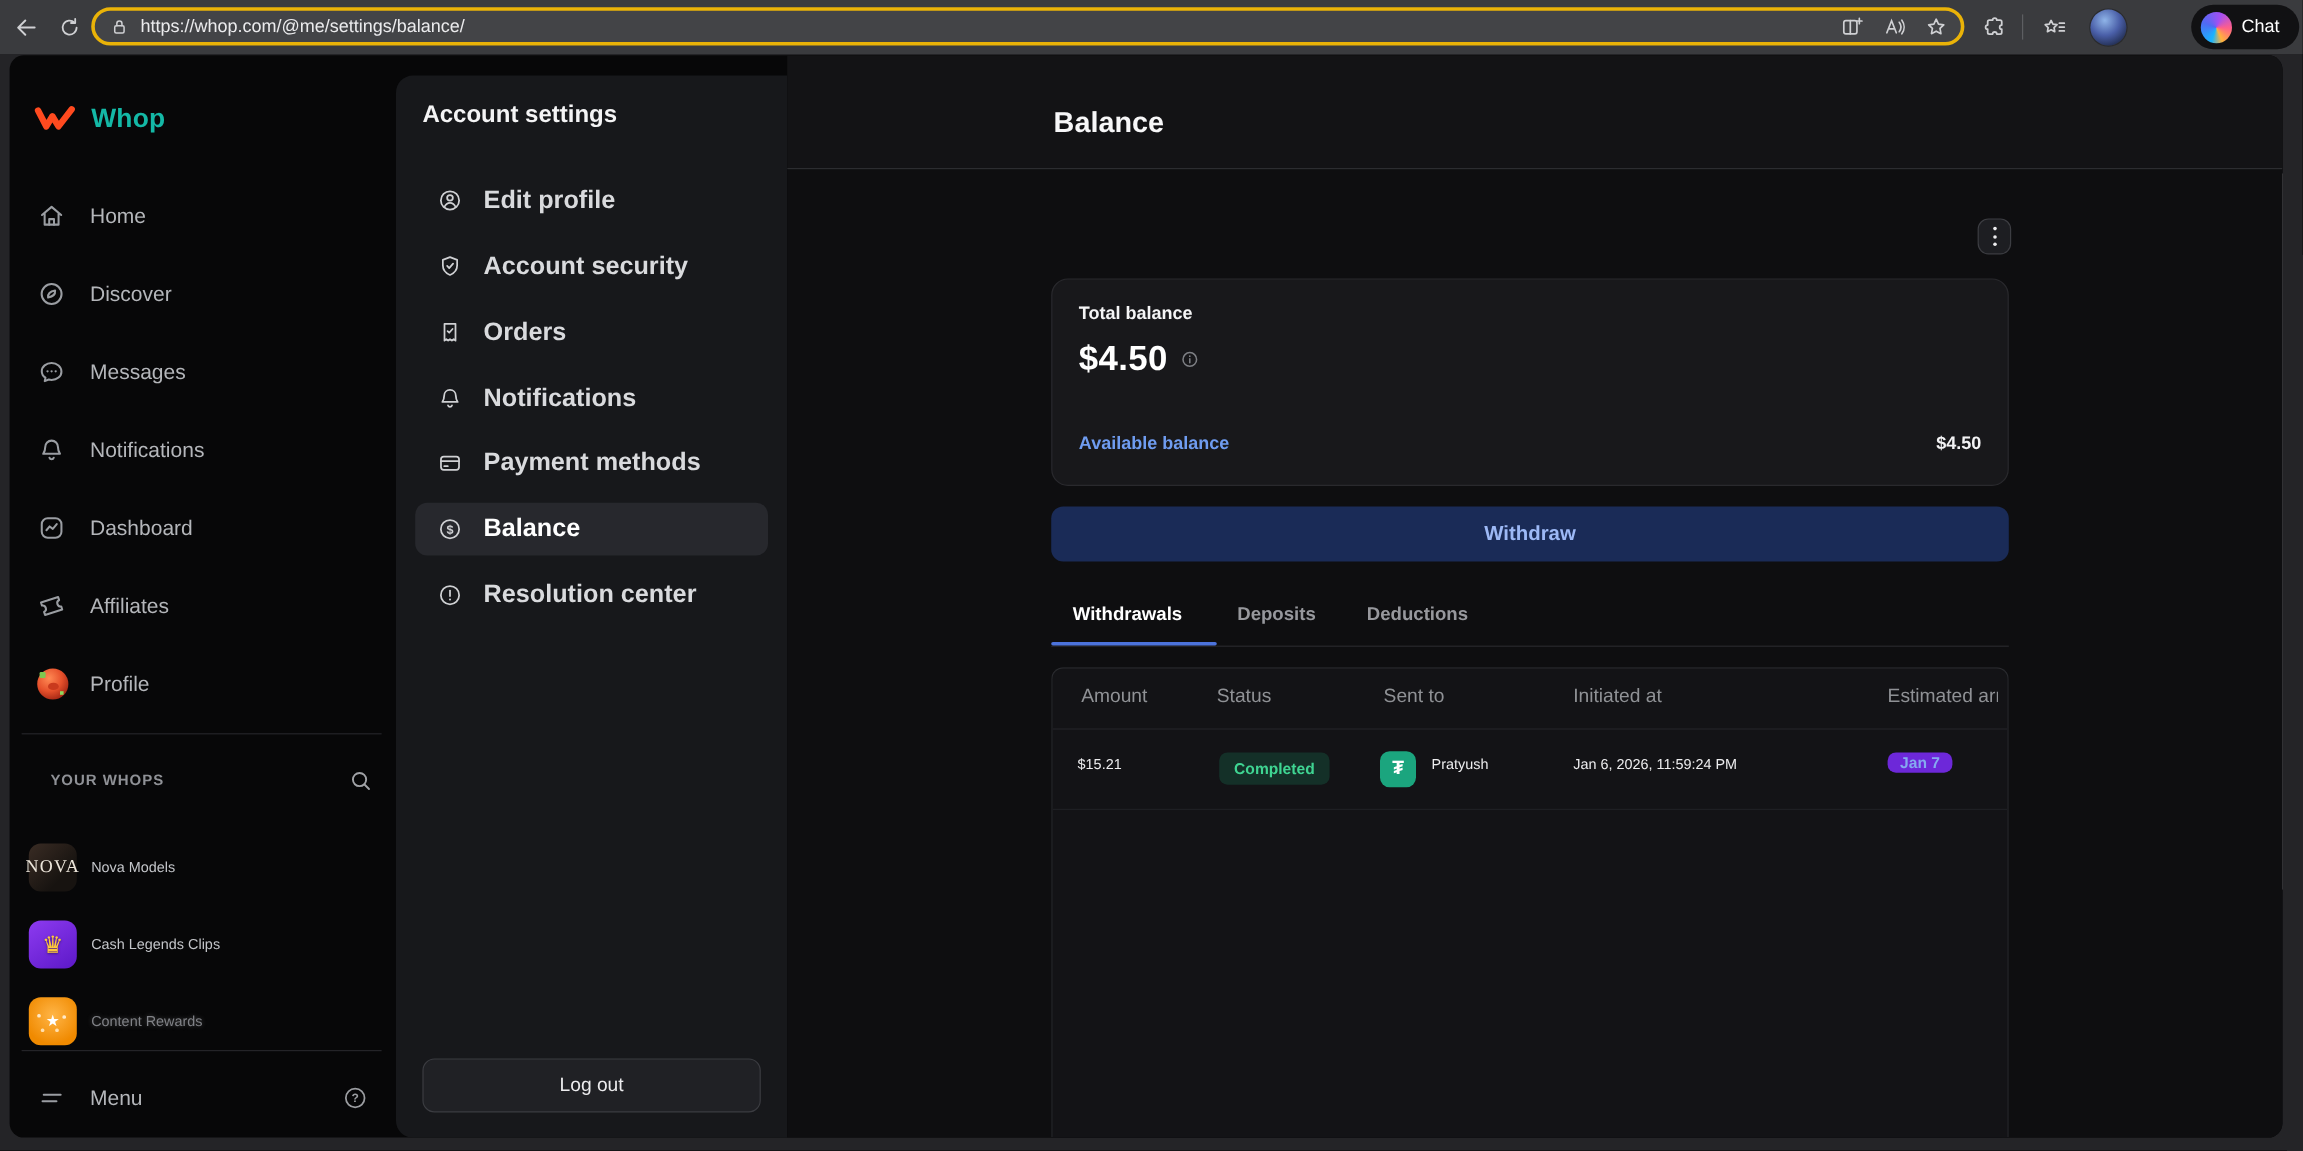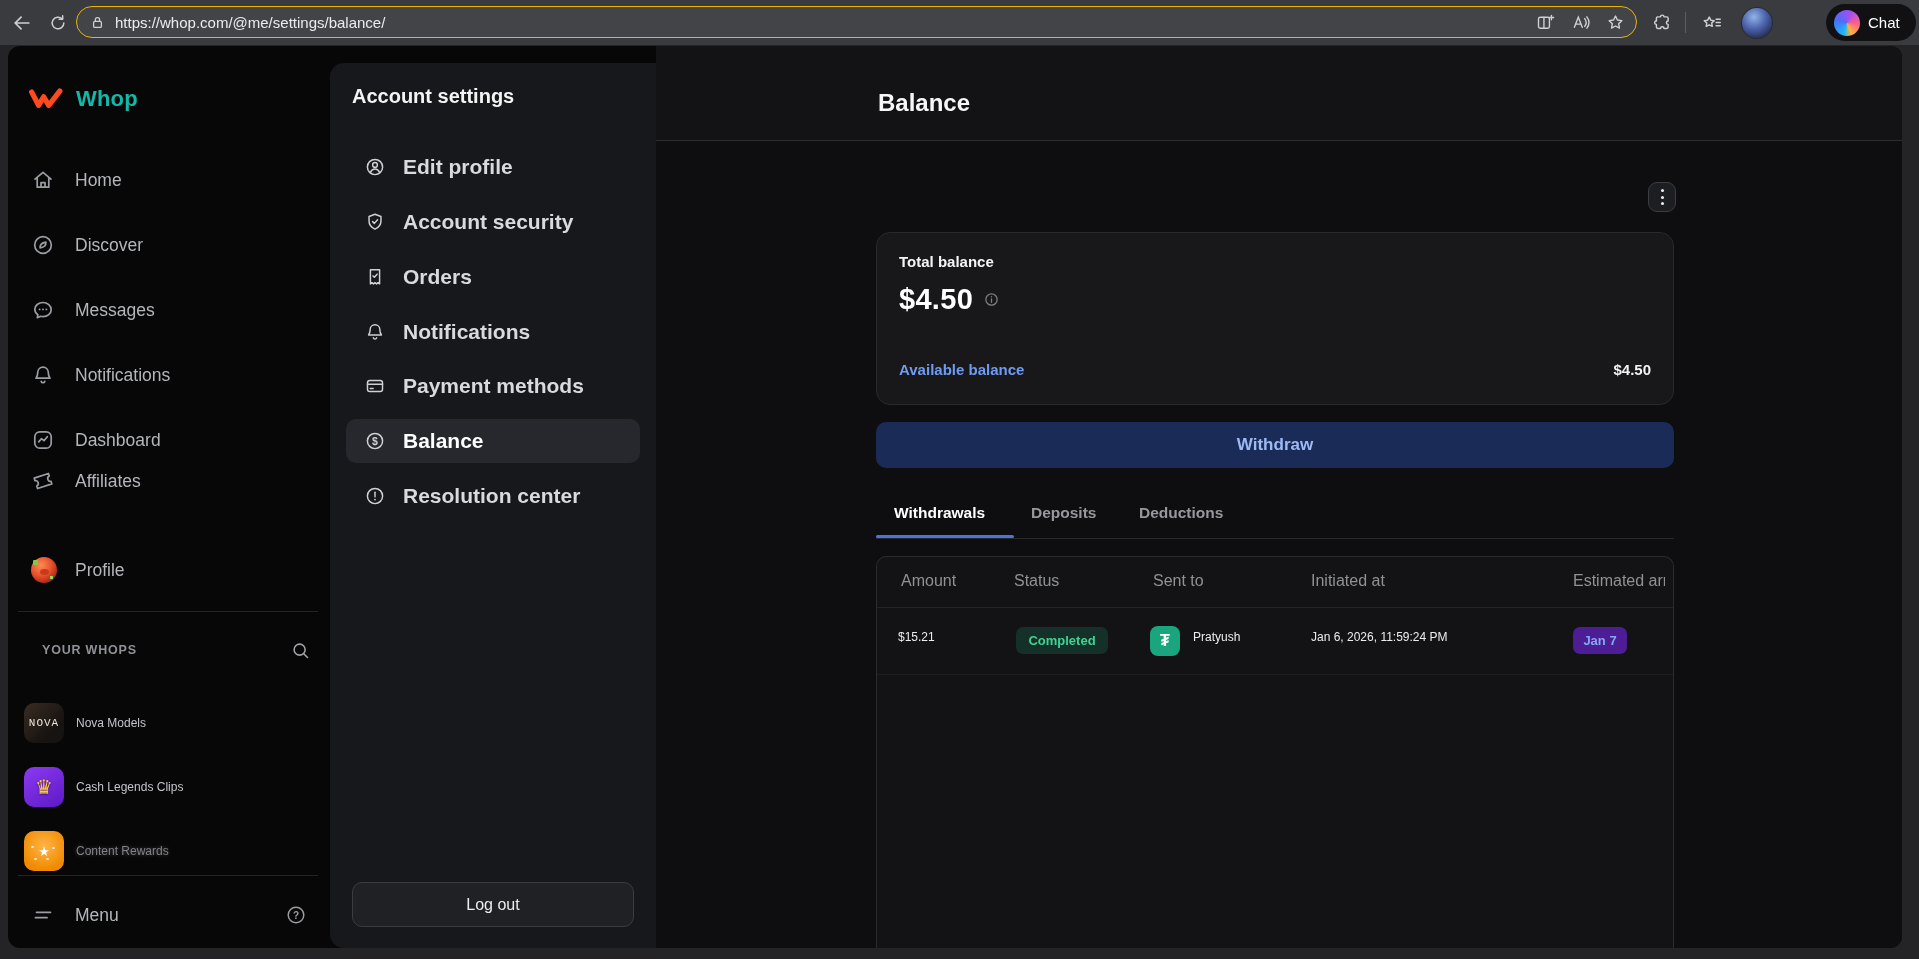--- a/index.html
+++ b/index.html
@@ -5,21 +5,21 @@
   html,body{margin:0;padding:0;background:#000;}
   .screen{position:relative;width:1919px;height:959px;background:#242427;overflow:hidden;
           font-family:"Liberation Sans","DejaVu Sans",sans-serif;-webkit-font-smoothing:antialiased;}
   .abs{position:absolute;}
   svg{display:block;}
   .ico{color:#cfd0d3;}
 
   
   .toolbar{position:absolute;left:0;top:0;width:1919px;height:45px;background:#3a3b3e;display:flex;align-items:center;}
   .tbtn{position:absolute;top:9px;width:28px;height:28px;display:flex;align-items:center;justify-content:center;border-radius:6px;}
-  .urlbar{position:absolute;left:76px;top:6px;width:1561px;height:32px;background:#434447;border:1px solid #eab308;
+  .urlbar{position:absolute;left:76px;top:6px;width:1561px;height:32px;background:#434447;border:3px solid #eab308;
           border-radius:17px;display:flex;align-items:center;box-sizing:border-box;padding:0 10px 0 12px;}
   .urltext{color:#ebebed;font-size:15px;margin-left:9px;flex:1;white-space:nowrap;overflow:hidden;}
   .pill-icons{display:flex;align-items:center;gap:14px;}
   .tb-sep{position:absolute;left:1685px;top:12px;width:1px;height:21px;background:#5d5e62;}
   .avatar{position:absolute;left:1742px;top:8px;width:30px;height:30px;border-radius:50%;
           background:radial-gradient(circle at 40% 30%,#8fb4e8,#4a5fa8 45%,#1d2847 85%);box-shadow:0 0 0 1px #2a2b2e;}
   .chatbtn{position:absolute;left:1826px;top:4px;width:90px;height:37px;background:#111113;border-radius:19px;
            display:flex;align-items:center;padding-left:8px;box-sizing:border-box;}
   .copilot{width:26px;height:26px;border-radius:50%;
            background:conic-gradient(from 200deg,#19b5fe,#4f6bf5 25%,#a44ff2 50%,#ff5f8a 70%,#ffb23c 88%,#19b5fe);}
@@ -41,21 +41,21 @@
   .pig::before{content:"";position:absolute;left:2px;top:3px;width:5px;height:5px;background:#7ec850;border-radius:1px;
        box-shadow:16px 15px 0 -1px #8fd85e;}
   .pig::after{content:"";position:absolute;left:9px;top:12px;width:9px;height:6px;border-radius:50%;background:#c93a1d;}
   .sdiv{position:absolute;left:10px;width:300px;height:1px;background:#242428;}
   .sect{position:absolute;left:34px;color:#8f9196;font-size:12.5px;font-weight:600;letter-spacing:.8px;}
   .whoprow{position:absolute;left:0;width:318px;height:56px;display:flex;align-items:center;cursor:pointer;}
   .wicon{position:absolute;left:16px;width:40px;height:40px;border-radius:10px;display:flex;align-items:center;justify-content:center;}
   .wlabel{position:absolute;left:68px;color:#c3c5c9;font-size:12px;font-weight:500;}
   .wlabel.dim{color:#808287;text-shadow:0 0 4px rgba(200,200,200,.35);}
   .nova{background:linear-gradient(135deg,#3a2c24,#171310 70%);}
-  .nova span{font-family:Liberation Mono, monospace;font-size:11px;letter-spacing:1px;color:#ece5da;}
+  .nova span{font-family:Liberation Serif, serif;font-size:15px;letter-spacing:1px;color:#ece5da;}
   .clc{background:linear-gradient(145deg,#8d3bf0,#5c18c7);}
   .clc span{font-size:20px;color:#ffc83d;text-shadow:0 1px 2px rgba(0,0,0,.5);}
   .crw{background:radial-gradient(circle at 50% 38%,#ffb547,#f08a00 75%);}
   .crw span{font-size:13px;color:#fff;position:relative;}
   .crw span::after{content:"";position:absolute;width:2.5px;height:2.5px;border-radius:50%;background:#ffe9c8;left:-7px;top:2px;
        box-shadow:21px 1px 0 #ffe9c8,3px 12px 0 #ffdfae,15px 12px 0 #ffdfae;}
   .helpc{position:absolute;width:22px;height:22px;color:#9b9da1;}
 
   
   .settings{position:absolute;left:330px;top:63px;width:326px;height:885px;background:#17181b;border-radius:14px 0 0 14px;}
@@ -90,21 +90,21 @@
   .tab-underline{position:absolute;left:220px;top:489px;width:138px;height:3px;background:#4c73dc;border-radius:2px;}
   .tab-border{position:absolute;left:220px;top:492px;width:798px;height:1px;background:#28292c;}
   .table{position:absolute;left:220px;top:510px;width:798px;height:392px;background:#131316;border:1px solid #2a2b2f;
          border-bottom:none;border-radius:10px 10px 0 0;box-sizing:border-box;overflow:hidden;}
   .thead{position:relative;height:50px;border-bottom:1px solid #232428;}
   .th{position:absolute;top:15px;color:#8f9195;font-size:16px;font-weight:500;white-space:nowrap;}
   .trow{position:relative;height:66px;border-bottom:1px solid #1e1f23;}
   .td{position:absolute;top:22px;color:#ededef;font-size:12px;white-space:nowrap;}
   .badge{position:absolute;display:flex;align-items:center;justify-content:center;font-size:13px;font-weight:650;border-radius:7px;}
   .badge.green{left:139px;top:19px;width:92px;height:27px;background:#143028;color:#3fd492;}
-  .badge.blue{left:696px;top:19px;width:54px;height:27px;background:#4c1d95;color:#85a9f0;}
+  .badge.blue{left:696px;top:19px;width:54px;height:17px;background:#6d28d9;color:#85a9f0;}
   .tether{position:absolute;left:273px;top:18px;width:30px;height:30px;background:#1ba57e;border-radius:8px;
           display:flex;align-items:center;justify-content:center;color:#fff;font-size:16px;font-weight:700;}
 </style>
 </head>
 <body>
 
 <div class="screen">
 
   <div class="toolbar">
     <div class="tbtn" style="left:8px">
@@ -205,21 +205,21 @@
         </svg>
       <span class="nlabel">Notifications</span>
     </div>
     <div class="navrow" style="top:370px">
       <svg class="nicon" viewBox="0 0 24 24" fill="none" stroke="currentColor" stroke-width="1.7" stroke-linecap="round" stroke-linejoin="round">
           <rect x="3.8" y="3.8" width="16.4" height="16.4" rx="5"></rect>
           <path d="m7.7 13.9 2.7-3.2 2.6 2 3.3-4"></path>
         </svg>
       <span class="nlabel">Dashboard</span>
     </div>
-    <div class="navrow" style="top:411px">
+    <div class="navrow" style="top:435px">
       <svg class="nicon" viewBox="0 0 24 24" fill="none" stroke="currentColor" stroke-width="1.7" stroke-linejoin="round">
           <g transform="rotate(-18 12 12)">
             <path d="M4.5 9.2c1.4.2 2.4 1.2 2.4 2.8s-1 2.6-2.4 2.8v2.7h15v-2.7c-1.4-.2-2.4-1.2-2.4-2.8s1-2.6 2.4-2.8V6.5h-15Z"></path>
           </g>
         </svg>
       <span class="nlabel">Affiliates</span>
     </div>
     <div class="navrow" style="top:500px">
       <span class="pig"></span>
       <span class="nlabel">Profile</span>

